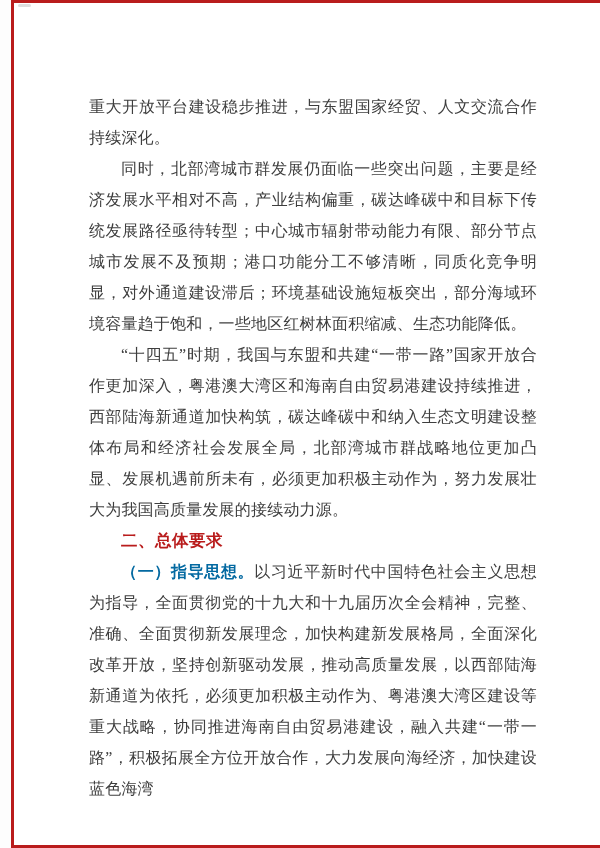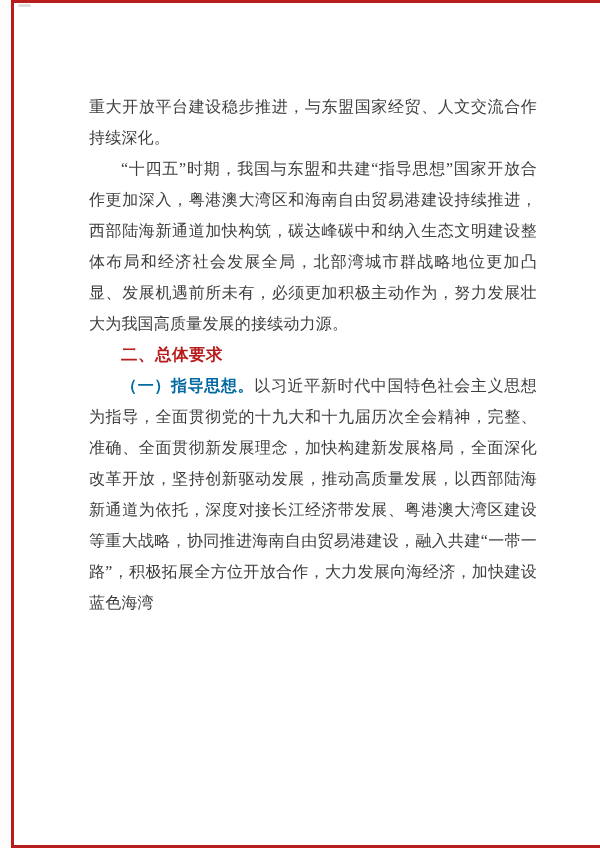--- a/index.html
+++ b/index.html
@@ -62,17 +62,18 @@
     color: #0369a1;
   }
 </style>
 </head>
 <body>
 
 <div class="sheet">
   <div class="scan-artifact"></div>
   <div class="doc-body" id="doc-body">
       <p class="">重大开放平台建设稳步推进，与东盟国家经贸、人文交流合作持续深化。</p>
-      <p class="indent">“十四五”时期，我国与东盟和共建“指导思想”国家开放合作更加深入，粤港澳大湾区和海南自由贸易港建设持续推进，西部陆海新通道加快构筑，碳达峰碳中和纳入生态文明建设整体布局和经济社会发展全局，北部湾城市群战略地位更加凸显、发展机遇前所未有，必须更加积极主动作为，努力发展壮大为我国高质量发展的接续动力源。</p>
+      <p class="indent">同时，北部湾城市群发展仍面临一些突出问题，主要是经济发展水平相对不高，产业结构偏重，碳达峰碳中和目标下传统发展路径亟待转型；中心城市辐射带动能力有限、部分节点城市发展不及预期；港口功能分工不够清晰，同质化竞争明显，对外通道建设滞后；环境基础设施短板突出，部分海域环境容量趋于饱和，一些地区红树林面积缩减、生态功能降低。</p>
+      <p class="indent">“十四五”时期，我国与东盟和共建“一带一路”国家开放合作更加深入，粤港澳大湾区和海南自由贸易港建设持续推进，西部陆海新通道加快构筑，碳达峰碳中和纳入生态文明建设整体布局和经济社会发展全局，北部湾城市群战略地位更加凸显、发展机遇前所未有，必须更加积极主动作为，努力发展壮大为我国高质量发展的接续动力源。</p>
       <h2>二、总体要求</h2>
-      <p class="indent"><span class="clause-title">（一）指导思想。</span><span>以习近平新时代中国特色社会主义思想为指导，全面贯彻党的十九大和十九届历次全会精神，完整、准确、全面贯彻新发展理念，加快构建新发展格局，全面深化改革开放，坚持创新驱动发展，推动高质量发展，以西部陆海新通道为依托，深度对接长江经济带发展、粤港澳大湾区建设等重大战略，协同推进海南自由贸易港建设，融入共建“一带一路”，积极拓展全方位开放合作，大力发展向海经济，加快建设蓝色海湾</span></p>
+      <p class="indent"><span class="clause-title">（一）指导思想。</span><span>以习近平新时代中国特色社会主义思想为指导，全面贯彻党的十九大和十九届历次全会精神，完整、准确、全面贯彻新发展理念，加快构建新发展格局，全面深化改革开放，坚持创新驱动发展，推动高质量发展，以西部陆海新通道为依托，必须更加积极主动作为、粤港澳大湾区建设等重大战略，协同推进海南自由贸易港建设，融入共建“一带一路”，积极拓展全方位开放合作，大力发展向海经济，加快建设蓝色海湾</span></p>
     </div>
 </div>
 
 </body></html>

